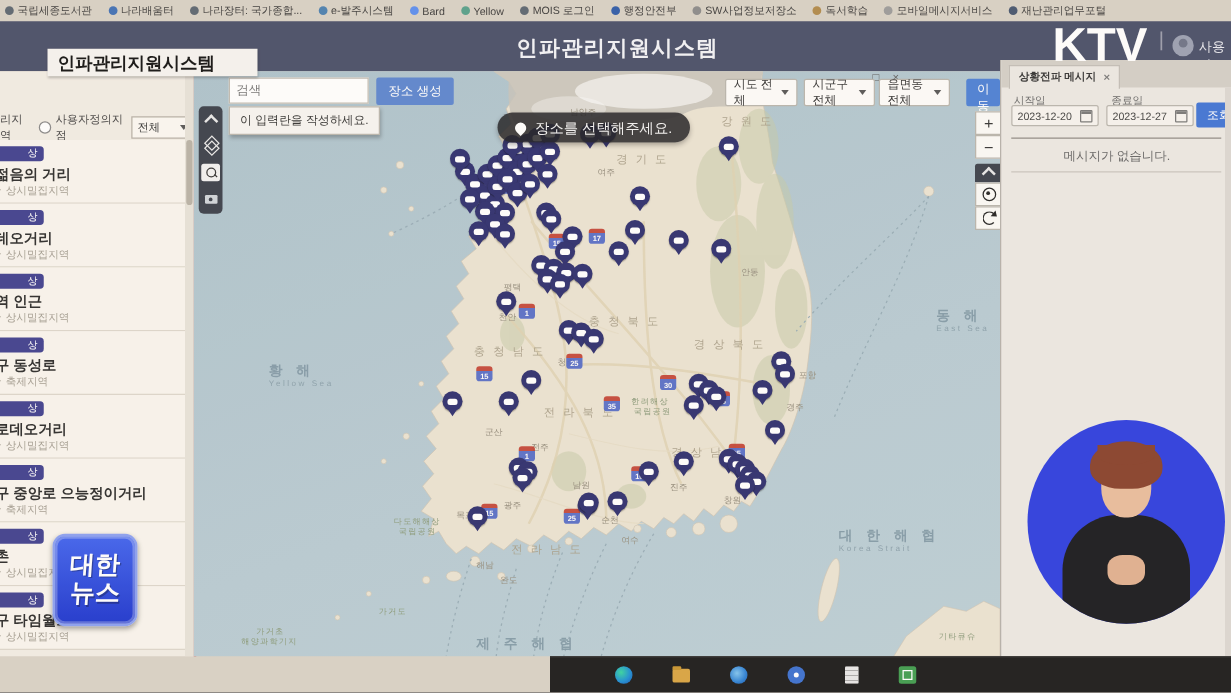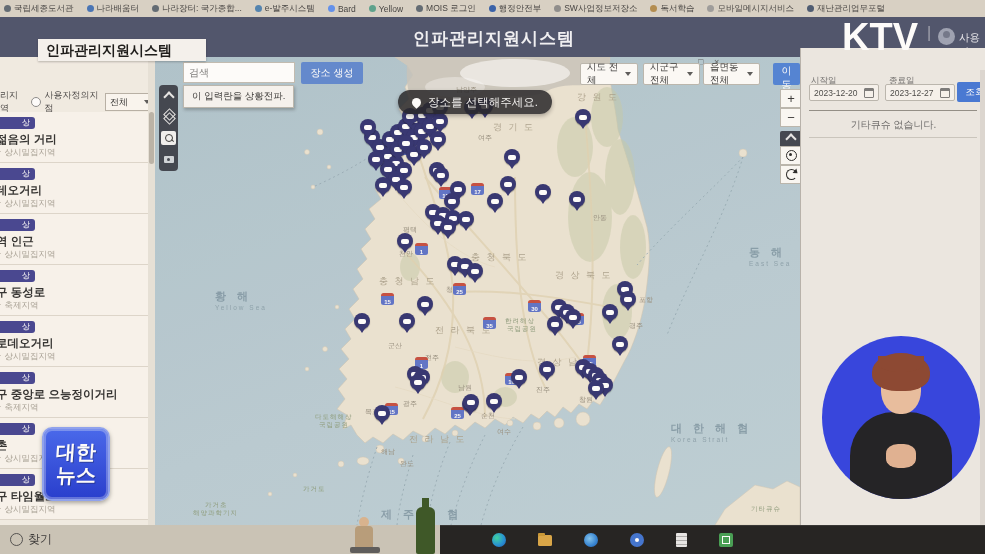--- a/index.html
+++ b/index.html
@@ -490,21 +490,21 @@
         <div class="pin" style="left: 267px; top: 331px;"></div>
         <div class="pin" style="left: 263px; top: 336px;"></div>
         <div class="pin" style="left: 227px; top: 367px;"></div>
         <div class="pin" style="left: 316px; top: 356px;"></div>
       </div>
 
     <div class="winctl">□ ×</div>
 
     <input class="srch" placeholder="검색" style="">
     <button class="btn-create">장소 생성</button>
-    <div class="vtooltip">이 입력란을 상황전파.</div>
+    <div class="vtooltip">이 입력란을 작성하세요.</div>
 
     <div class="toast">
       <span class="toast-pin"></span>
       <span>장소를 선택해주세요.</span>
     </div>
 
     <div id="map-filters">
         <div class="dd" style="left: 425px; width: 58px;">
           <div class="">시도 전체</div>
           <div class="tri"></div>
@@ -536,62 +536,58 @@
       </div>
     <div class="cellw2" style="top:89px;">
         <span class="ico-target"></span>
       </div>
     <div class="cellw2" style="top:108px;">
         <span class="ico-refresh"></span>
       </div>
   </div>
 
   <div class="panel">
+    <div class="tabstrip">
+      <div class="tab">
+        <span>상황전파 메시지</span>
+        <span class="tab-x">×</span>
+      </div>
+    </div>
     <div class="flabel" style="left:10px;">시작일</div>
     <div class="dbox" style="left:8px;">
       <span>2023-12-20</span>
       <span class="cal"></span>
     </div>
     <div class="flabel" style="left:88px;">종료일</div>
     <div class="dbox" style="left:84px;">
       <span>2023-12-27</span>
       <span class="cal"></span>
     </div>
     <button class="btn-query">조회</button>
     <div class="pdiv1"></div>
-    <div class="pempty">기타큐슈 없습니다.</div>
+    <div class="pempty">메시지가 없습니다.</div>
     <div class="pdiv2"></div>
     <div class="ptrack"></div>
     <div class="interp">
       <div class="i-body"></div>
       <div class="i-face"></div>
       <div class="i-hair"></div>
       <div class="i-fringe"></div>
       <div class="i-hands"></div>
     </div>
   </div>
 
   <div class="ktv">KTV</div>
   <div class="cap1">인파관리지원시스템</div>
   <div class="newslogo">
     <div>대한</div>
     <div>뉴스</div>
   </div>
 
   <div class="bottom">
-    <div class="bl">
-      <span class="find-circ"></span>
-      <span class="find-label">찾기</span>
-      <div class="figurine">
-        <div class="fig-head"></div>
-        <div class="fig-body"></div>
-        <div class="fig-base"></div>
-      </div>
-      <div class="bottle"></div>
-    </div>
     <div class="br" id="taskbar-icons">
         <div class="tbi tbi-edge"></div>
         <div class="tbi tbi-folder"></div>
         <div class="tbi tbi-browser"></div>
         <div class="tbi tbi-app"></div>
         <div class="tbi tbi-notes"></div>
         <div class="tbi tbi-green"></div>
       </div>
   </div>
 

